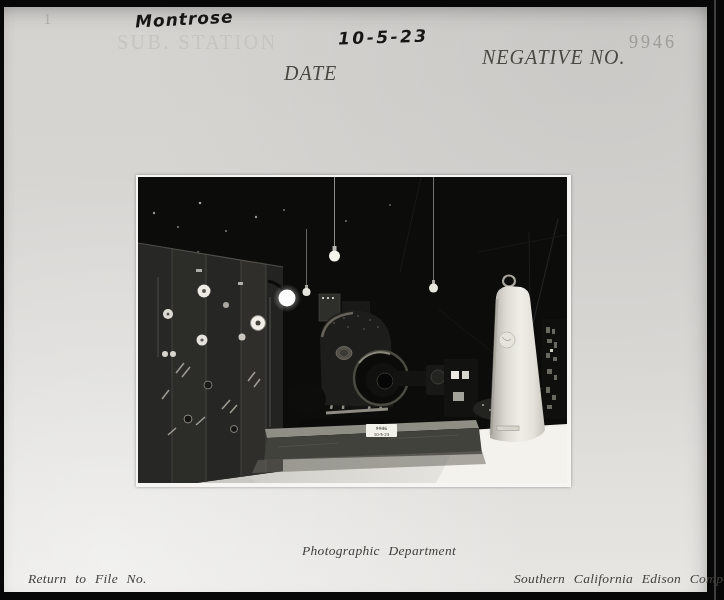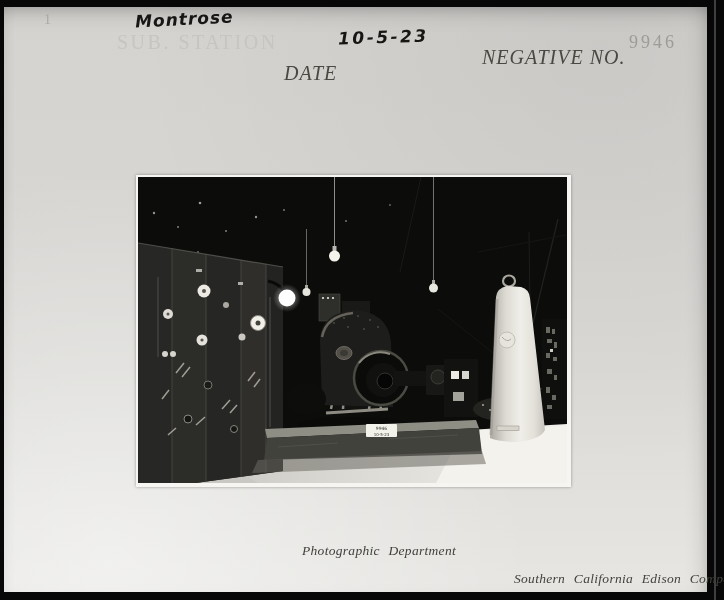--- a/index.html
+++ b/index.html
@@ -287,17 +287,18 @@
           <path d="M352,261 L358,120 Q359,111 369,109 L383,110 Q391,112 392,121 L407,253
                    Q403,262 380,265 Q362,265 352,261 Z" fill="url(#pillarGrad)"></path>
           <path d="M353,258 L359,122" stroke="#9a988f" stroke-width="3" opacity=".5" fill="none"></path>
           <circle cx="369" cy="163" r="8" fill="#e7e5dd" stroke="#bdbbb2" stroke-width="1" opacity=".9"></circle>
           <path d="M364,160 q5,6 9,2" stroke="#aba99f" stroke-width="1" fill="none"></path>
           <rect x="359" y="249" width="22" height="4.5" fill="#d6d4cb" stroke="#a5a39a" stroke-width=".7"></rect>
         </g>
       </svg>
     </div>
 
+    <span class="abs footer-text return">Return to File No.</span>
     <span class="abs footer-text department">Photographic Department</span>
     <span class="abs footer-text company">Southern California Edison Company</span>
 
   </div>
 </div>
 
 </body></html>

